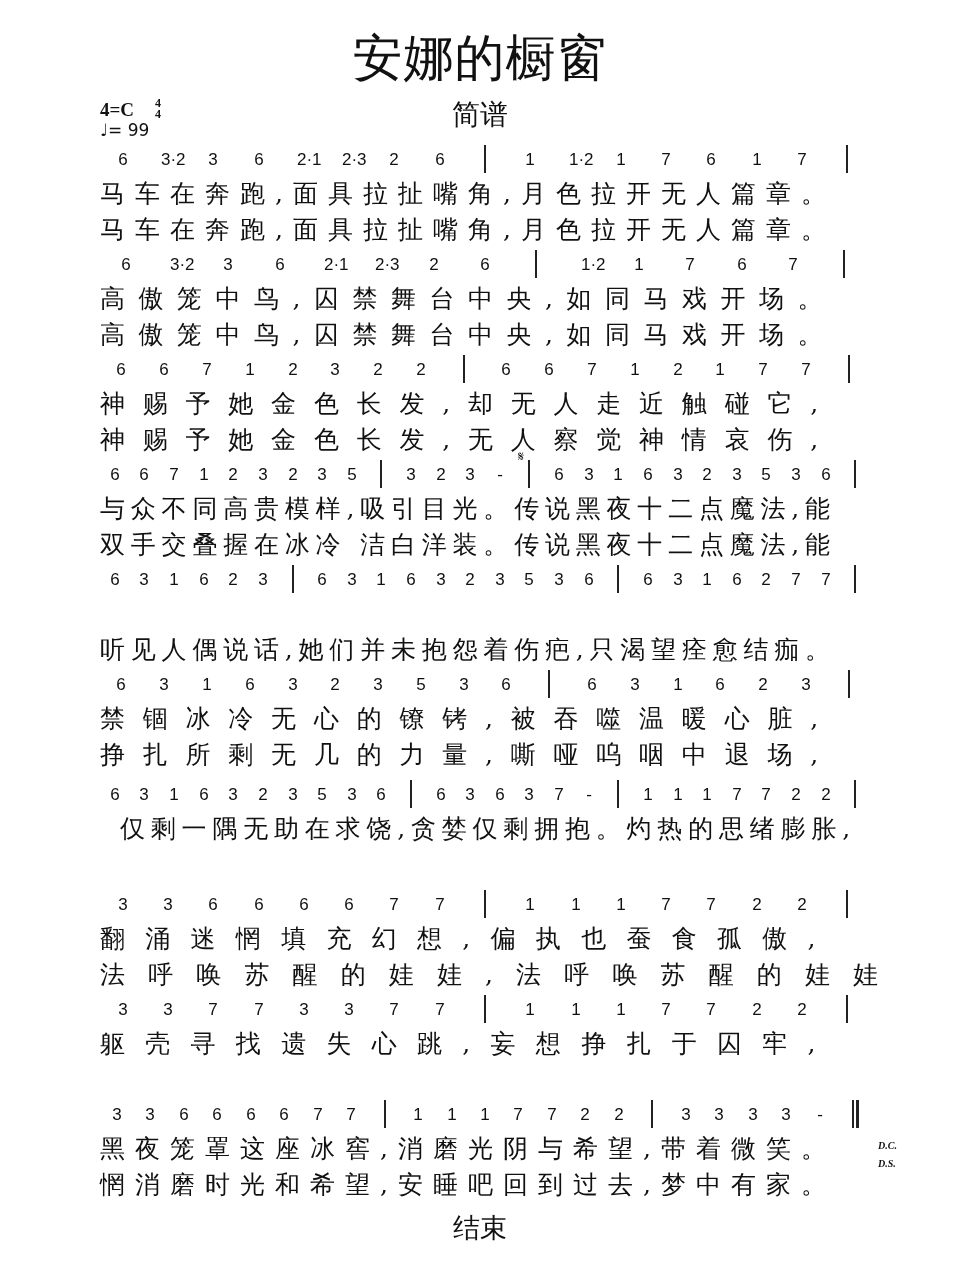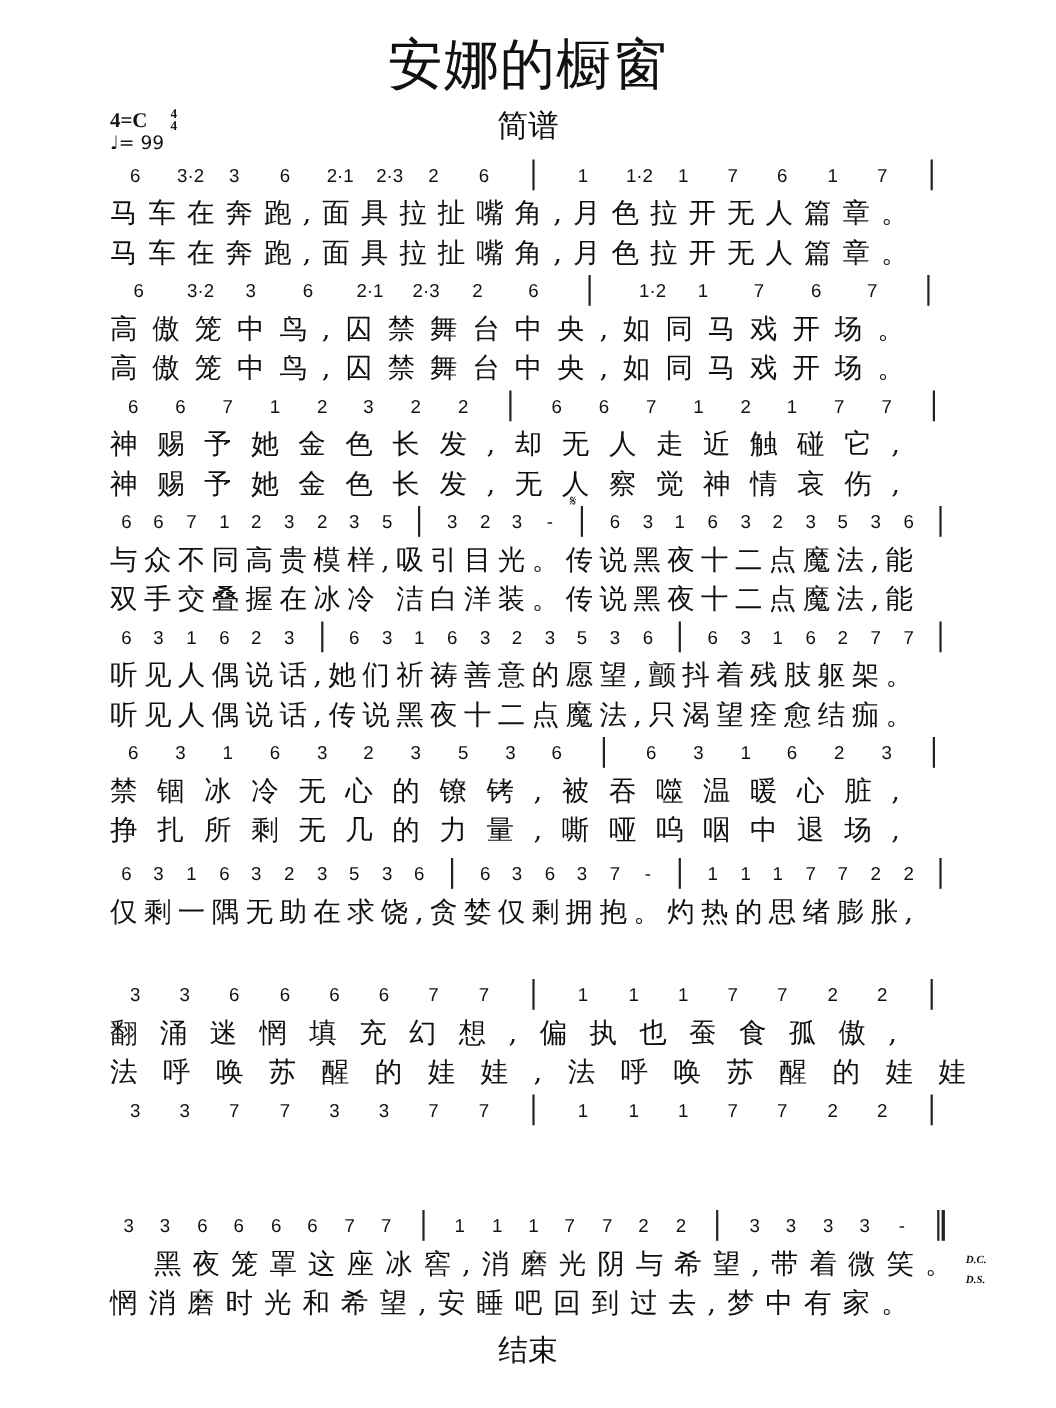--- a/index.html
+++ b/index.html
@@ -161,22 +161,21 @@
         <span class="note" style="left: 541px;">6</span>
         <span class="note" style="left: 571px;">3</span>
         <span class="note" style="left: 600px;">1</span>
         <span class="note" style="left: 630px;">6</span>
         <span class="note" style="left: 659px;">2</span>
         <span class="note" style="left: 689px;">7</span>
         <span class="note" style="left: 719px;">7</span>
         <div class="bar" style="left: 754px;"></div>
         <div class="beam" style="left: 0px; width: 0px; top: 27px;"></div>
       </div>
-      <div class="lyric l1" style="letter-spacing: 5.8px;">听见人偶说话,她们祈祷善意的愿望,颤抖着残肢躯架。</div>
-      <div class="lyric l2" style="letter-spacing: 5.8px;">听见人偶说话,传说黑夜十二点魔法,只渴望痊愈结痂。</div>
+      <div class="lyric l2" style="letter-spacing: 5.8px;">听见人偶说话,她们并未抱怨着伤疤,只渴望痊愈结痂。</div>
     </div>
     <div class="system" style="top: 670px;">
       <div class="notes">
         <span class="note" style="left: 14px;">6</span>
         <span class="note" style="left: 57px;">3</span>
         <span class="note" style="left: 100px;">1</span>
         <span class="note" style="left: 143px;">6</span>
         <span class="note" style="left: 186px;">3</span>
         <span class="note" style="left: 228px;">2</span>
         <span class="note" style="left: 271px;">3</span>
@@ -219,21 +218,21 @@
         <span class="note" style="left: 541px;">1</span>
         <span class="note" style="left: 571px;">1</span>
         <span class="note" style="left: 600px;">1</span>
         <span class="note" style="left: 630px;">7</span>
         <span class="note" style="left: 659px;">7</span>
         <span class="note" style="left: 689px;">2</span>
         <span class="note" style="left: 719px;">2</span>
         <div class="bar" style="left: 754px;"></div>
         <div class="beam" style="left: 0px; width: 0px; top: 27px;"></div>
       </div>
-      <div class="lyric l1" style="letter-spacing: 5.8px;">仅剩一隅无助在求饶,贪婪仅剩拥抱。灼热的思绪膨胀,</div>
+      <div class="lyric l1" style="letter-spacing: 5.8px; margin-left: 20px;">仅剩一隅无助在求饶,贪婪仅剩拥抱。灼热的思绪膨胀,</div>
     </div>
     <div class="system" style="top: 890px;">
       <div class="notes">
         <span class="note" style="left: 16px;">3</span>
         <span class="note" style="left: 61px;">3</span>
         <span class="note" style="left: 106px;">6</span>
         <span class="note" style="left: 152px;">6</span>
         <span class="note" style="left: 197px;">6</span>
         <span class="note" style="left: 242px;">6</span>
         <span class="note" style="left: 287px;">7</span>
@@ -266,20 +265,21 @@
         <span class="note" style="left: 423px;">1</span>
         <span class="note" style="left: 469px;">1</span>
         <span class="note" style="left: 514px;">1</span>
         <span class="note" style="left: 559px;">7</span>
         <span class="note" style="left: 604px;">7</span>
         <span class="note" style="left: 650px;">2</span>
         <span class="note" style="left: 695px;">2</span>
         <div class="bar" style="left: 746px;"></div>
         <div class="beam" style="left: 0px; width: 0px; top: 27px;"></div>
       </div>
+      <div class="lyric l1" style="letter-spacing: 20.29px;">躯壳寻找遗失心跳,妄想挣扎于囚牢,</div>
     </div>
     <div class="system" style="top: 1100px;">
       <div class="notes">
         <span class="note" style="left: 10px;">3</span>
         <span class="note" style="left: 43px;">3</span>
         <span class="note" style="left: 77px;">6</span>
         <span class="note" style="left: 110px;">6</span>
         <span class="note" style="left: 144px;">6</span>
         <span class="note" style="left: 177px;">6</span>
         <span class="note" style="left: 211px;">7</span>
@@ -295,21 +295,21 @@
         <div class="bar" style="left: 551px;"></div>
         <span class="note" style="left: 579px;">3</span>
         <span class="note" style="left: 612px;">3</span>
         <span class="note" style="left: 646px;">3</span>
         <span class="note" style="left: 679px;">3</span>
         <span class="note" style="left: 713px;">-</span>
         <div class="bar" style="left: 752px;"></div>
         <div class="bar" style="left: 756px; width: 3px;"></div>
         <div class="beam" style="left: 0px; width: 0px; top: 27px;"></div>
       </div>
-      <div class="lyric l1" style="letter-spacing: 10px; margin-left: 40px;">黑夜笼罩这座冰窖,消磨光阴与希望,带着微笑。</div>
+      <div class="lyric l1" style="letter-spacing: 10px;">黑夜笼罩这座冰窖,消磨光阴与希望,带着微笑。</div>
       <div class="lyric l2" style="letter-spacing: 10px;">惘消磨时光和希望,安睡吧回到过去,梦中有家。</div>
     </div>
   </div>
 
 <div class="dcds" style="top:1140px">D.C.</div>
 <div class="dcds" style="top:1158px">D.S.</div>
 <div class="segno" style="left:518px; top:448px">𝄋</div>
 
 <div class="ending">结束</div>
 

